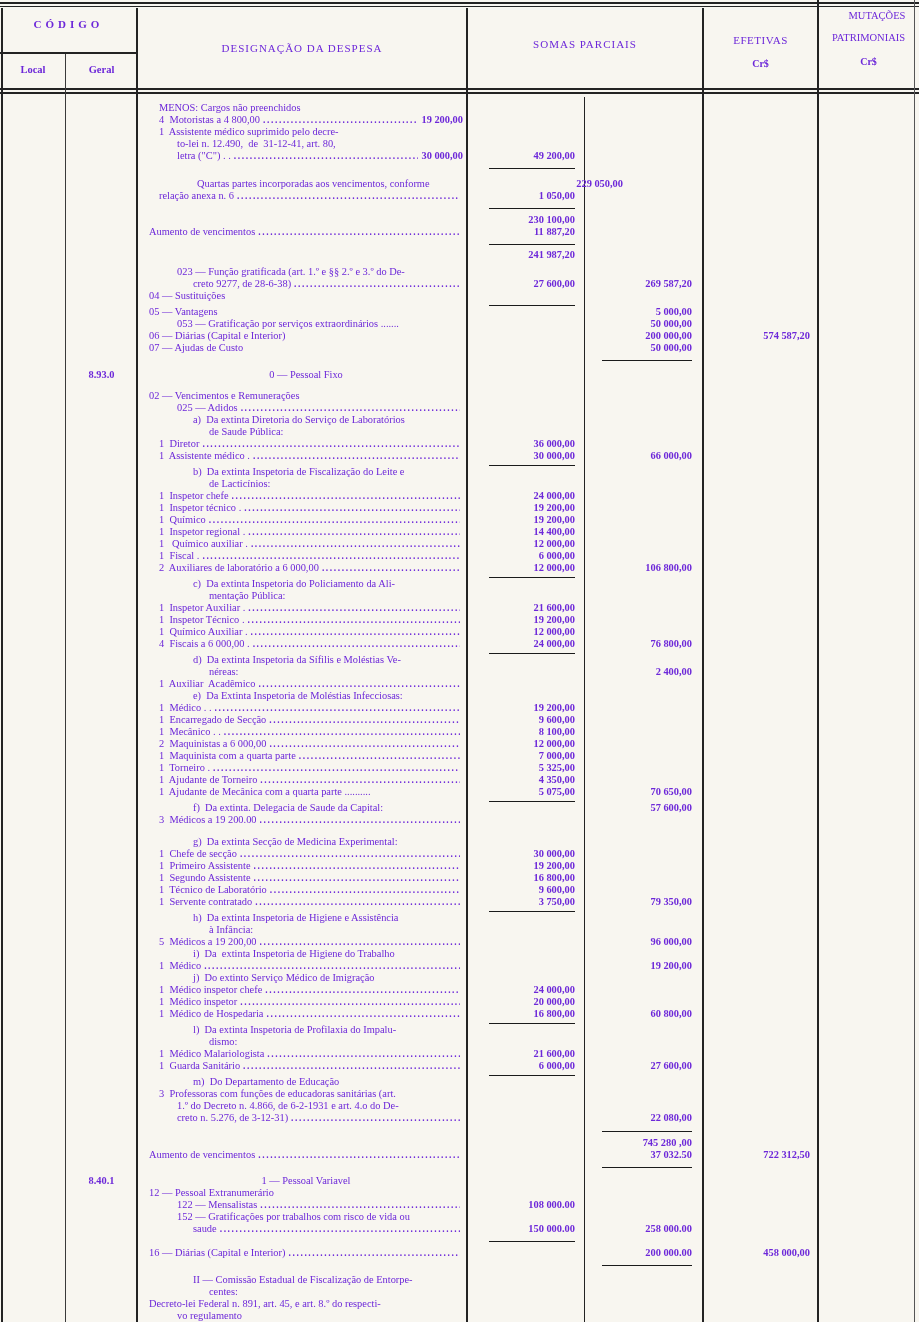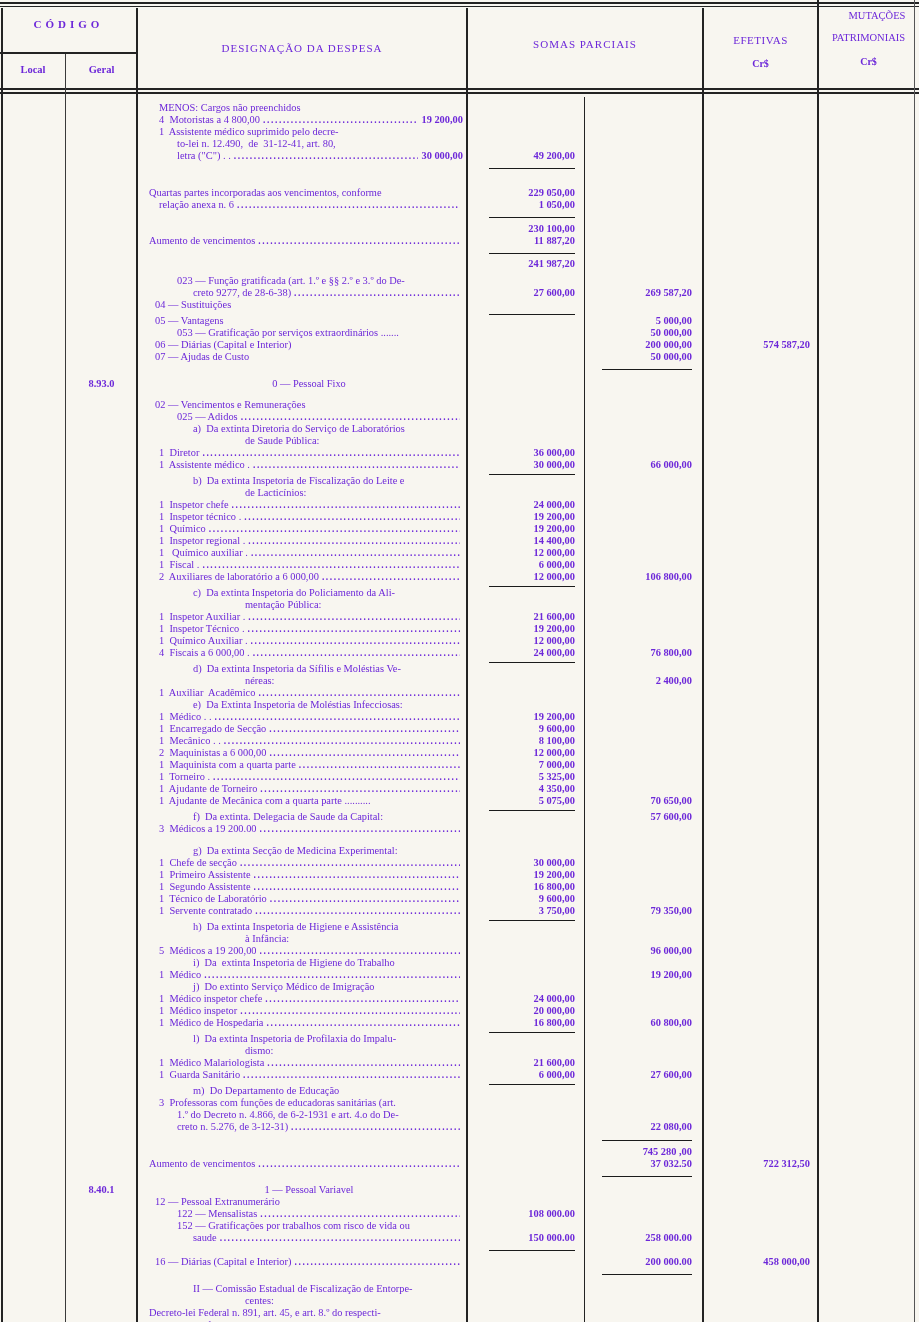--- a/index.html
+++ b/index.html
@@ -22,22 +22,22 @@
   
   .tbody{position:absolute;left:0;top:97px;width:919px;}
   .tr{display:grid;grid-template-columns:66px 71px 330px 118px 118px 115px 101px;
       min-height:12px;line-height:12px;font-size:10.4px;}
   .rule-row{min-height:4px;line-height:4px;}
   .cell{overflow:hidden;}
   .ger-cell{text-align:center;font-size:10.4px;font-weight:bold;}
   .desig{display:flex;align-items:baseline;overflow:hidden;padding-right:4px;}
   .desig.ctr{justify-content:center;}
   .txt{white-space:pre;}
-  .i0{padding-left:18px}.i1{padding-left:12px}.i2{padding-left:22px}
-  .i3{padding-left:40px}.i4{padding-left:56px}.i5{padding-left:108px}
+  .i0{padding-left:12px}.i1{padding-left:12px}.i2{padding-left:22px}
+  .i3{padding-left:40px}.i4{padding-left:56px}.i5{padding-left:72px}
   .dots{flex:1;overflow:hidden;white-space:nowrap;letter-spacing:1.6px;margin:0 3px;
         font-size:9.5px;font-weight:bold;}
   .iv{white-space:nowrap;font-weight:bold;}
   .v{text-align:right;white-space:nowrap;font-weight:bold;}
   .v1{padding-right:10px}.v2{padding-right:11px}.vef{padding-right:8px}.vmut{padding-right:6px}
   .rl{border-top:1.6px solid #1b1b1b;align-self:end;height:0;}
   .rl-s1{grid-column:4;width:86px;justify-self:end;margin-right:10px;}
   .rl-s2{grid-column:5;width:90px;justify-self:end;margin-right:11px;}
 </style>
 </head>
@@ -127,21 +127,21 @@
           <span class="iv">30 000,00</span>
         </div>
         <div class="cell v v1">49 200,00</div>
         <div class="cell v v2"></div>
         <div class="cell v vef"></div>
         <div class="cell v vmut"></div>
       </div>
       <div class="tr rule-row" style="margin-top: 3px;">
         <div class="rl rl-s1"></div>
       </div>
-      <div class="tr" style="margin-top: 18px;">
+      <div class="tr" style="margin-top: 9px; padding-left: 48px;">
         <div class="cell "></div>
         <div class="cell ger-cell"></div>
         <div class="cell desig">
           <span class="txt i1">Quartas partes incorporadas aos vencimentos, conforme</span>
         </div>
         <div class="cell v v1">229 050,00</div>
         <div class="cell v v2"></div>
         <div class="cell v vef"></div>
         <div class="cell v vmut"></div>
       </div>

